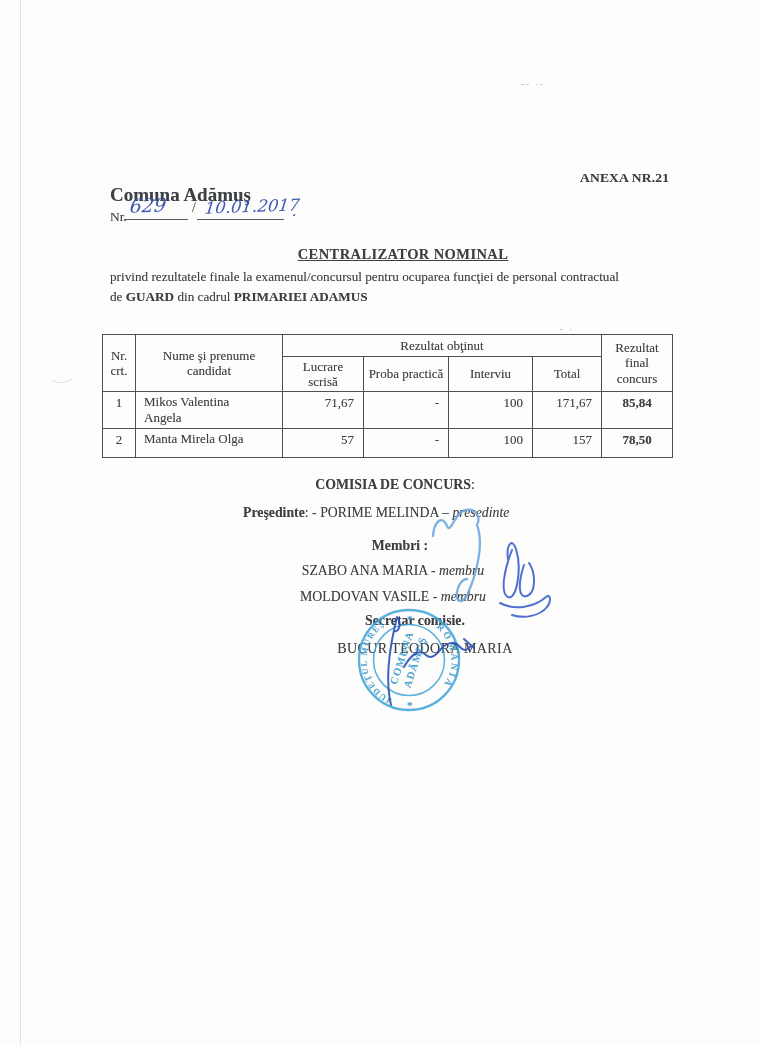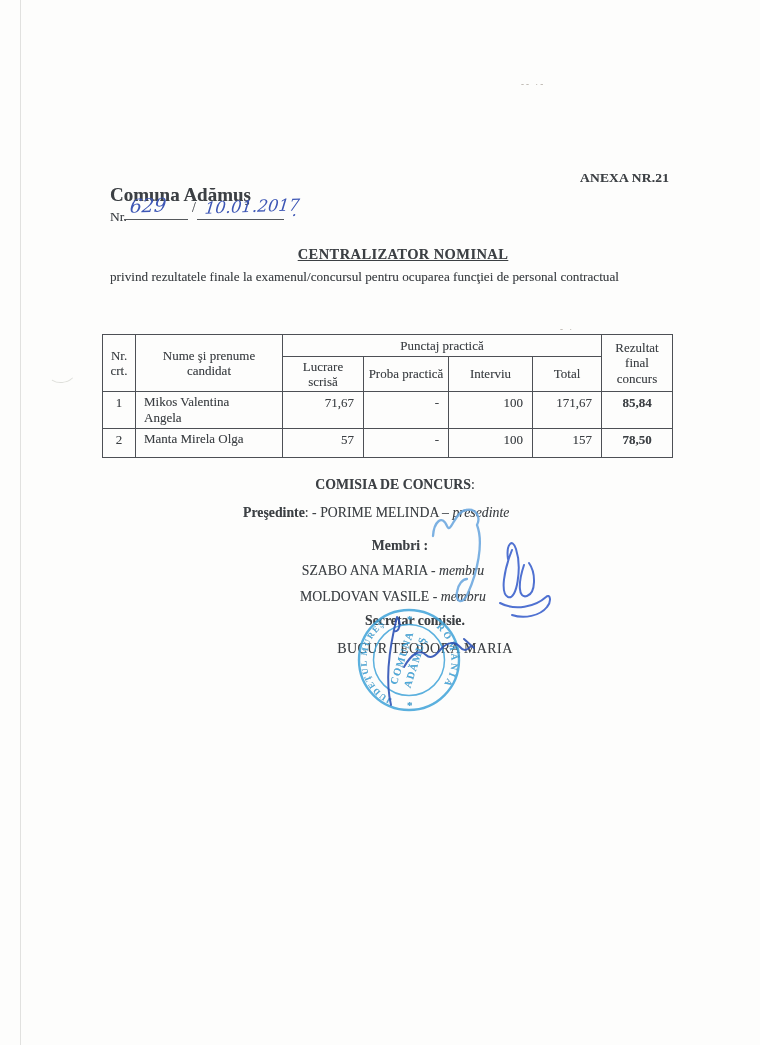--- a/index.html
+++ b/index.html
@@ -66,37 +66,38 @@
 <div class="abs hand hnum">629</div>
 <div class="abs slash">/</div>
 <div class="abs hand hdate">10.01.2017</div>
 <div class="abs hand hdot">.</div>
 <div class="abs uline" style="left:124px;top:219px;width:64px;"></div>
 <div class="abs uline" style="left:197px;top:219px;width:87px;"></div>
 
 <div class="abs ctr title">CENTRALIZATOR NOMINAL</div>
 <div class="abs par">
   <div>privind rezultatele finale la examenul/concursul pentru ocuparea funcţiei de personal contractual</div>
+  <div><span>de </span><span class="b">GUARD</span><span> din cadrul </span><span class="b">PRIMARIEI ADAMUS</span></div>
 </div>
 
 <table class="abs" style="left:102px;top:334px;width:570px;">
   <colgroup>
     <col style="width:33px">
       <col style="width:147px">
       <col style="width:81px">
       <col style="width:85px">
       <col style="width:84px">
       <col style="width:69px">
       <col style="width:71px">
   </colgroup>
   <tbody>
       <tr class="hr1">
     <td rowspan="2">Nr. crt.</td>
     <td rowspan="2">Nume şi prenume candidat</td>
-    <td colspan="4">Punctaj practică</td>
+    <td colspan="4">Rezultat obţinut</td>
     <td rowspan="2">Rezultat final concurs</td>
   </tr>
   <tr class="hr2">
     <td>Lucrare scrisă</td>
     <td>Proba practică</td>
     <td>Interviu</td>
     <td>Total</td>
   </tr>
   <tr class="dr1">
     <td style="vertical-align:top;padding-top:3px;">1</td>

